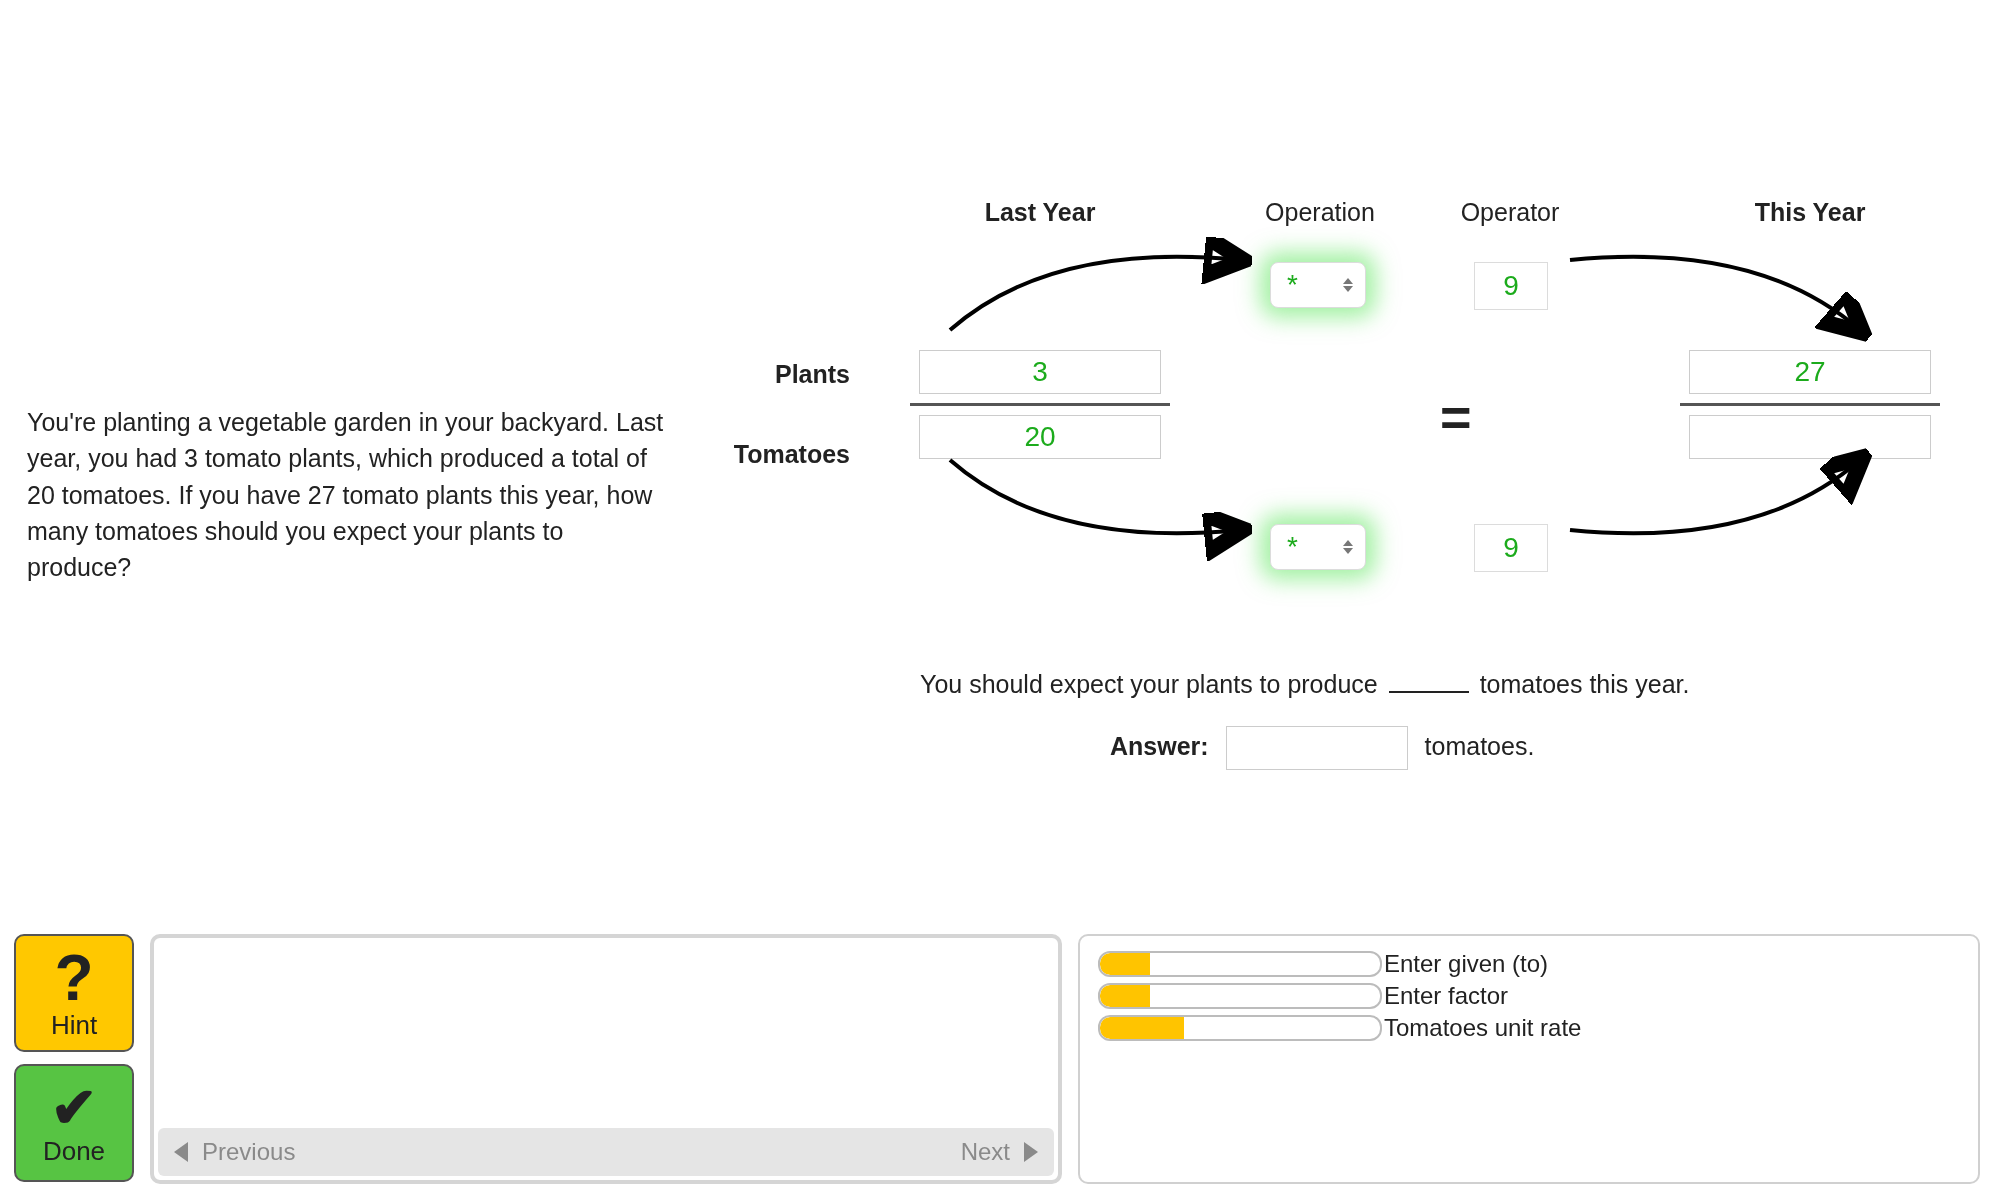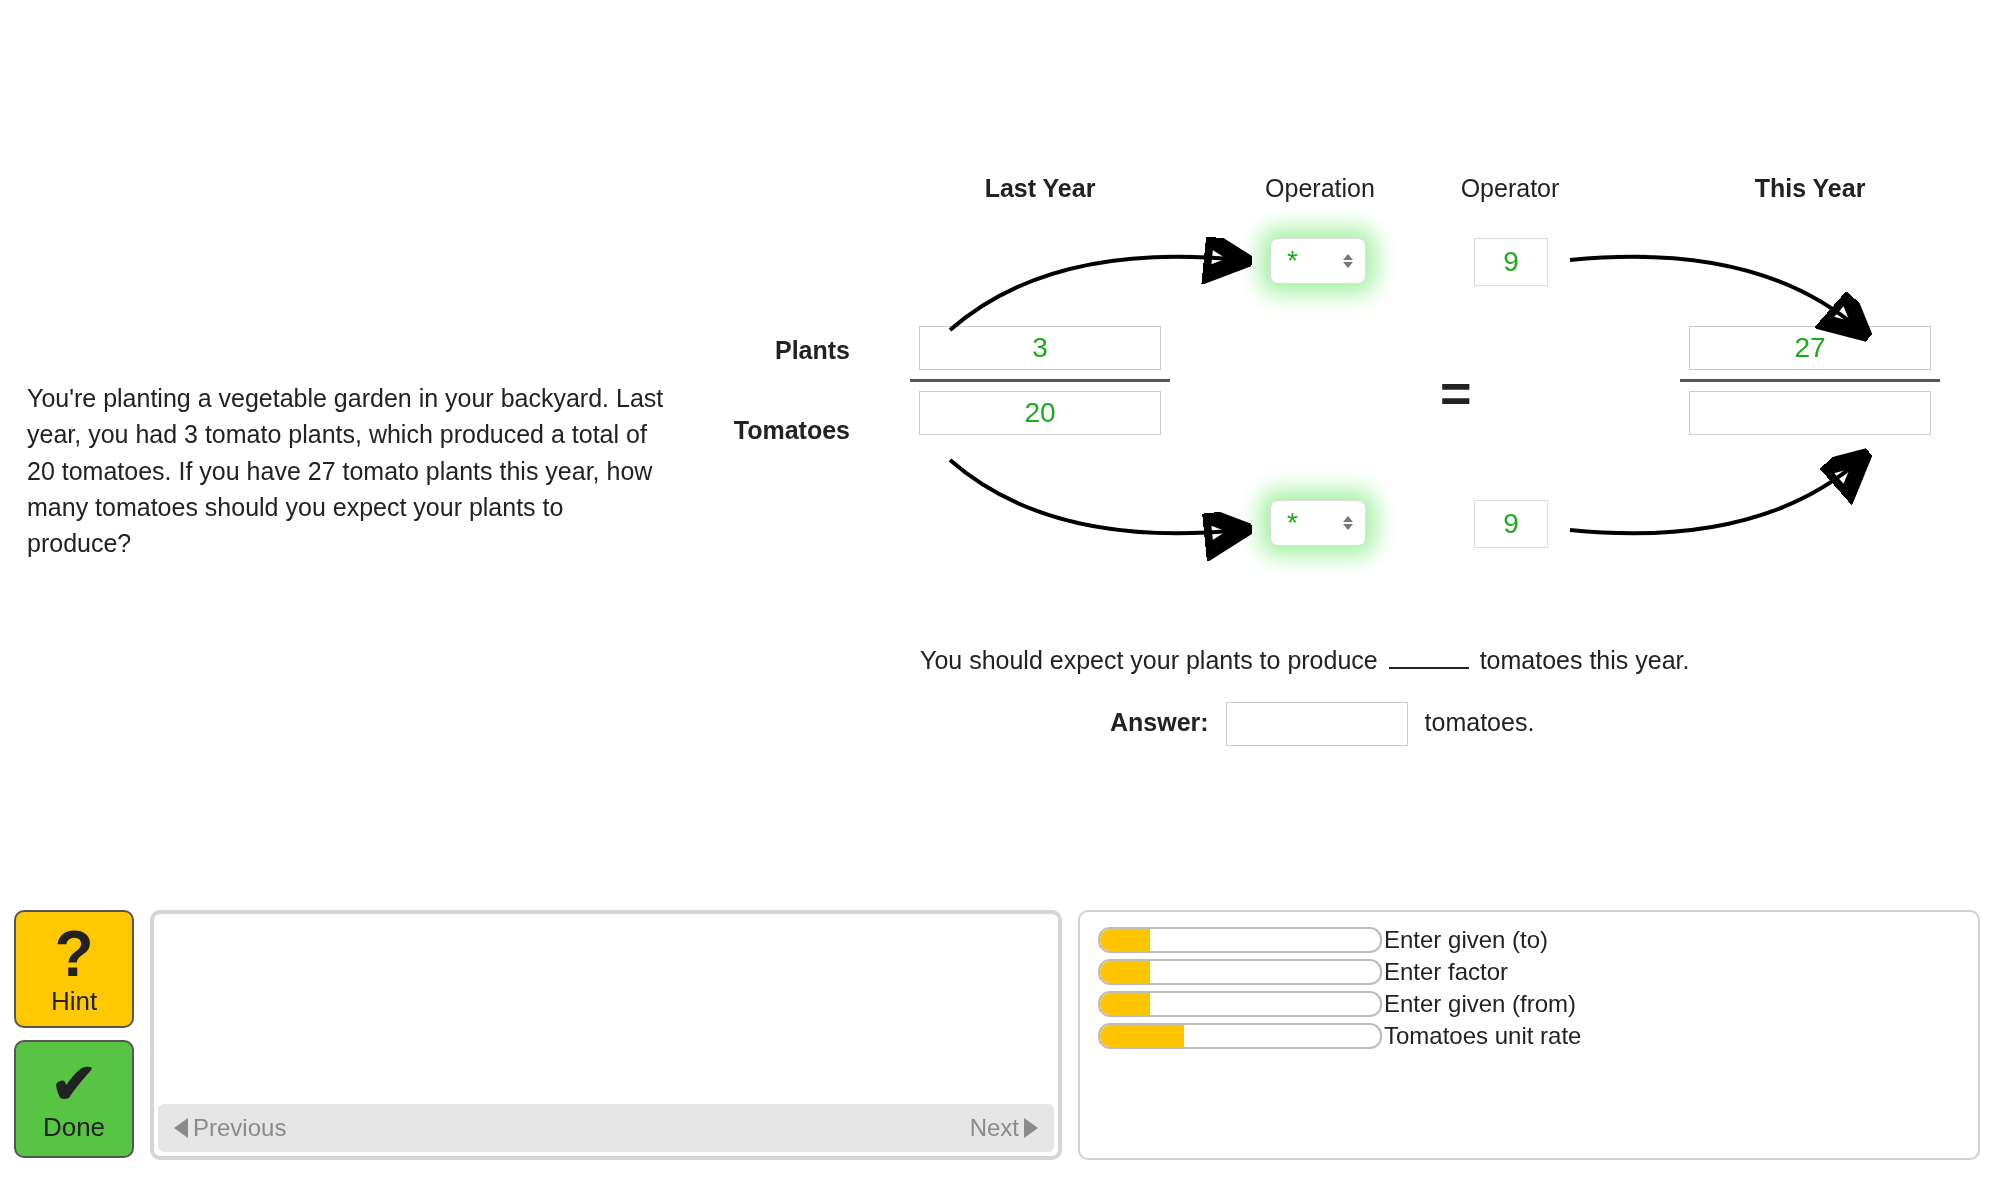--- a/index.html
+++ b/index.html
@@ -6,21 +6,21 @@
     margin: 0;
     padding: 0;
     width: 2000px;
     height: 1200px;
     font-family: Verdana, Geneva, sans-serif;
     font-size: 24px;
     color: #222;
     background: #fff;
     overflow: hidden;
   }
-  .abs { position: absolute; }
+  .abs { position: absolute; margin-top: 24px; }
 
   
   .problem {
     left: 27px; top: 380px;
     width: 640px;
     line-height: 1.45;
     font-size: 25px;
   }
 
   
@@ -148,21 +148,21 @@
     height: 48px;
     background: #e5e5e5;
     border-radius: 6px;
     display: flex;
     align-items: center;
     justify-content: space-between;
     padding: 0 16px;
     color: #8a8a8a;
     font-size: 24px;
   }
-  .nav-part { display: flex; align-items: center; gap: 5px; }
+  .nav-part { display: flex; align-items: center; gap: 14px; }
   .tri-nav {
     width: 0; height: 0;
     border-top: 10px solid transparent;
     border-bottom: 10px solid transparent;
   }
   .tri-nav.left  { border-right: 14px solid #8a8a8a; }
   .tri-nav.right { border-left: 14px solid #8a8a8a; }
 
   .skill-panel {
     border: 2px solid #d0d0d0;
@@ -316,23 +316,17 @@
       <div>Enter given (to)</div>
     </div>
     <div class="skill-row">
       <div class="skill-bar">
         <div class="skill-fill" style="width: 18%;"></div>
       </div>
       <div>Enter factor</div>
     </div>
     <div class="skill-row">
       <div class="skill-bar">
-        <div class="skill-fill" style="width: 18%;"></div>
-      </div>
-      <div>Enter given (from)</div>
-    </div>
-    <div class="skill-row">
-      <div class="skill-bar">
         <div class="skill-fill" style="width: 30%;"></div>
       </div>
       <div>Tomatoes unit rate</div>
     </div>
   </div>
 
 </body></html>

